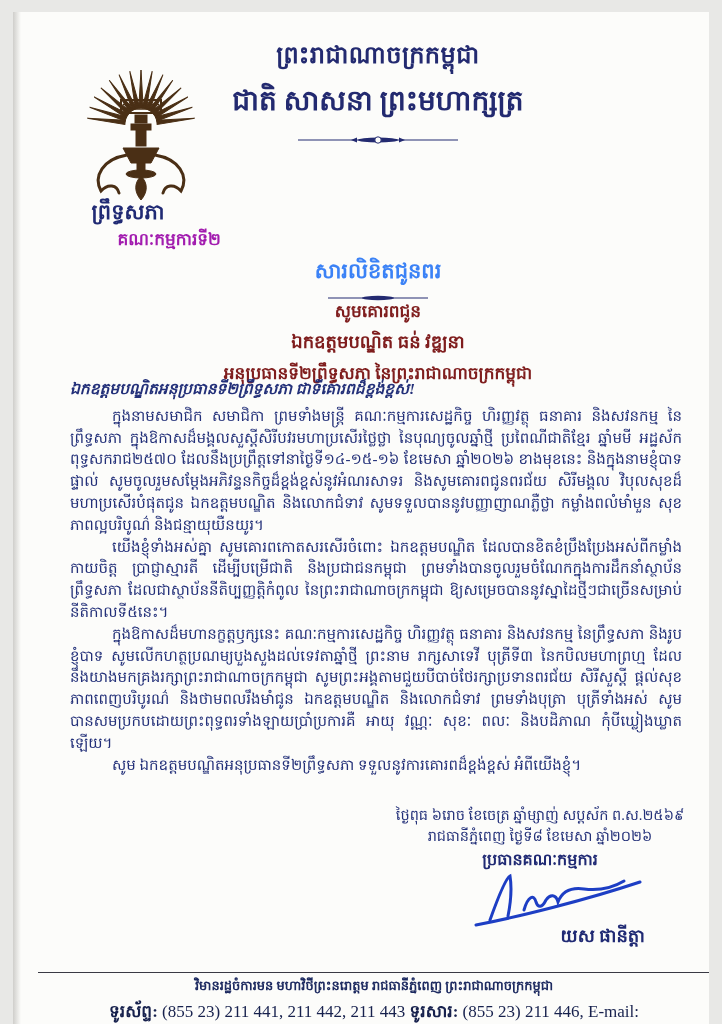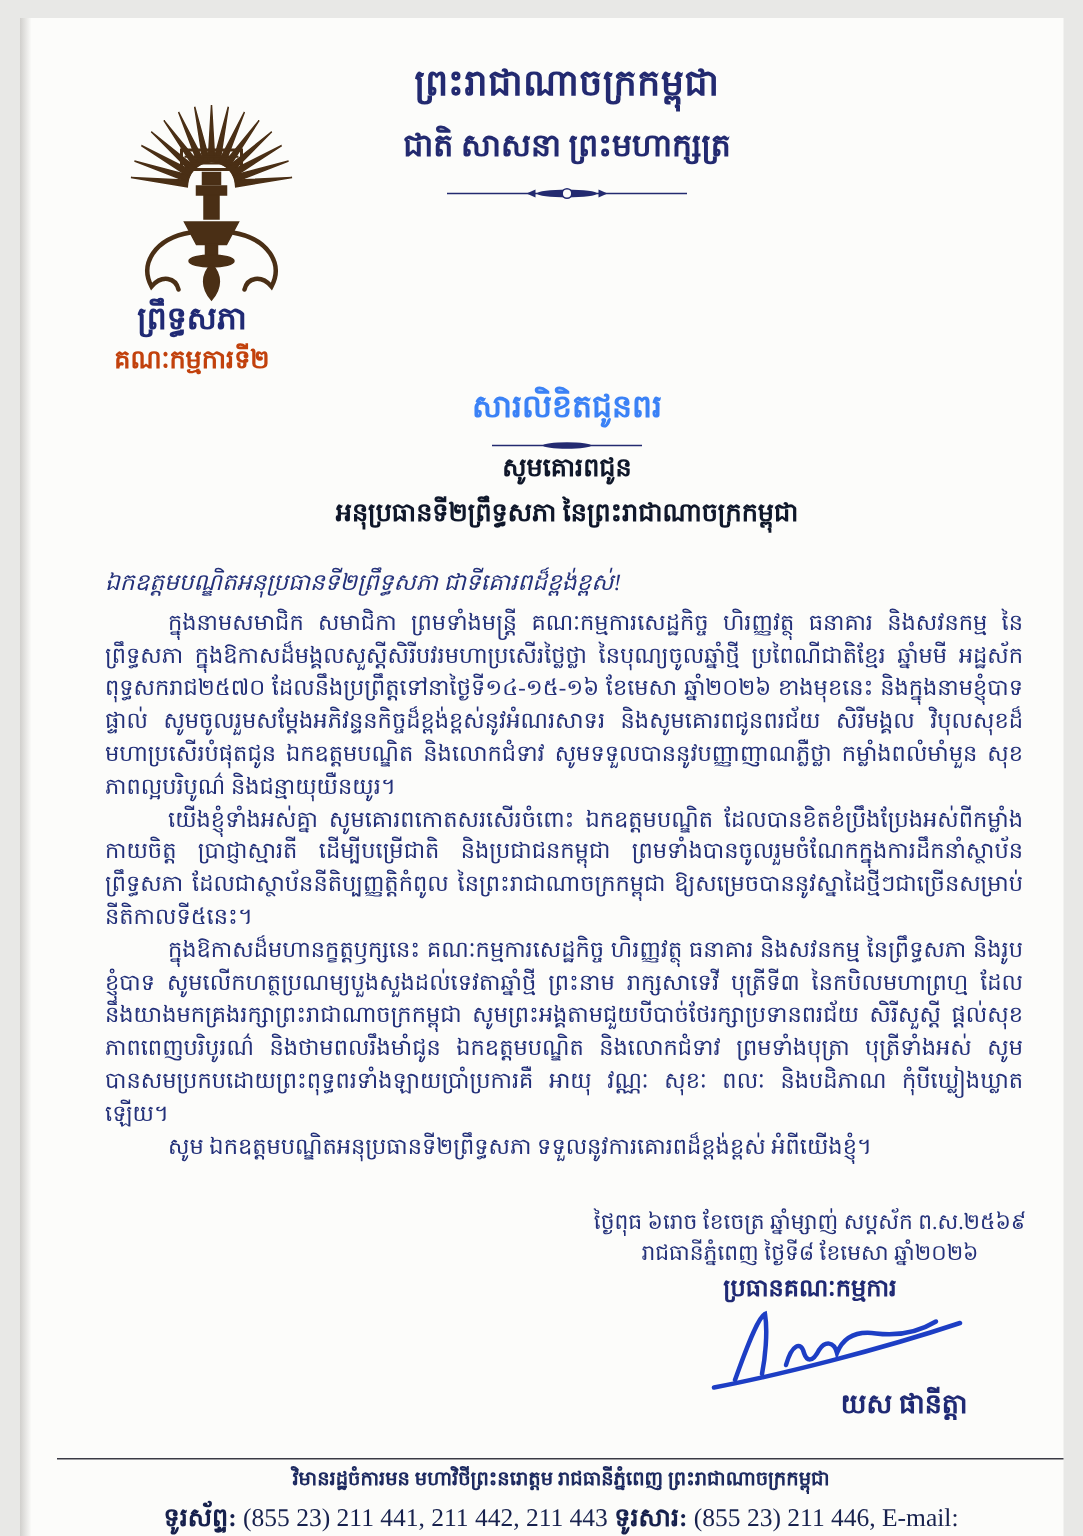--- a/index.html
+++ b/index.html
@@ -10,42 +10,42 @@
     color:#22307c;
   }
   .edge-left{position:absolute;left:0;top:0;width:8px;height:1024px;
     background:linear-gradient(to right,rgba(170,168,164,.55),rgba(170,168,164,0));}
   .scan-shadow{position:absolute;left:330px;top:1015px;width:392px;height:9px;
     background:#474747;border-radius:2px 0 0 2px;}
   .scan-shadow-soft{position:absolute;left:0;top:1020px;width:340px;height:4px;background:rgba(120,120,118,.35);}
 
   .kingdom{position:absolute;left:160px;top:28px;width:410px;text-align:center;}
   .kingdom .l1{font-size:24px;font-weight:bold;color:#232a70;letter-spacing:.5px;}
-  .kingdom .l2{font-size:21px;font-weight:bold;color:#232a70;margin-top:8px;}
+  .kingdom .l2{font-size:28px;font-weight:bold;color:#232a70;margin-top:8px;}
   .kingdom .orn{margin-top:8px;}
 
   .emblem-wrap{position:absolute;left:48px;top:50px;width:160px;text-align:center;}
   .sender-inst{position:absolute;left:30px;top:186px;width:170px;text-align:center;
     font-size:21px;font-weight:bold;color:#202a74;}
-  .sender-comm{position:absolute;left:22px;top:216px;width:186px;text-align:center;
-    font-size:17px;font-weight:bold;color:#c2410c;}
+  .sender-comm{position:absolute;left:22px;top:216px;width:186px;text-align:right;
+    font-size:17px;font-weight:bold;color:#a21caf;}
 
   .doc-title{position:absolute;left:200px;top:245px;width:330px;text-align:center;
     font-size:21px;font-weight:bold;color:#3b82f6;}
   .title-divider{position:absolute;left:315px;top:276px;width:100px;}
 
   .recipient{position:absolute;left:100px;top:288px;width:530px;text-align:center;
-    font-weight:bold;color:#0f172a;}
+    font-weight:bold;color:#7f1d1d;}
   .recipient .r1{font-size:17px;}
   .recipient .r2{font-size:18px;margin-top:5px;}
   .recipient .r3{font-size:17px;margin-top:5px;}
 
   .body-flow{position:absolute;left:57px;top:366px;width:612px;
     font-size:15px;line-height:21.8px;text-align:justify;color:#233079;}
-  .salutation{font-style:italic;font-weight:normal;font-size:15.5px;margin:0 0 6px 0;text-align:left;}
+  .salutation{font-style:italic;font-weight:bold;font-size:15.5px;margin:0 0 6px 0;text-align:left;}
   .para{margin:0;text-indent:42px;}
   .b{font-weight:normal;}
 
   .dateblock{position:absolute;left:332px;top:793px;width:390px;text-align:center;
     font-size:14.5px;color:#233079;line-height:21px;}
   .signer-title{font-weight:bold;font-size:16px;margin-top:2px;color:#202a74;}
   .signature{position:absolute;left:455px;top:858px;}
   .signer-name{position:absolute;left:442px;top:912px;width:190px;text-align:right;
     font-size:18px;font-weight:bold;color:#202a74;}
 
@@ -117,20 +117,21 @@
   <div class="doc-title">សារលិខិតជូនពរ</div>
   <div class="title-divider">
     <svg width="100" height="8" viewBox="0 0 100 8">
       <line x1="0" y1="4" x2="100" y2="4" stroke="#232a70" stroke-width="1"></line>
       <ellipse cx="50" cy="4" rx="16" ry="2.2" fill="#232a70"></ellipse>
     </svg>
   </div>
 
   <div class="recipient">
     <div class="r1">សូមគោរពជូន</div>
+    <div class="r2">ឯកឧត្តមបណ្ឌិត ធន់ វឌ្ឍនា</div>
     <div class="r3">អនុប្រធានទី២ព្រឹទ្ធសភា នៃព្រះរាជាណាចក្រកម្ពុជា</div>
   </div>
 
   <div class="body-flow">
     <p class="salutation">ឯកឧត្តមបណ្ឌិតអនុប្រធានទី២ព្រឹទ្ធសភា ជាទីគោរពដ៏ខ្ពង់ខ្ពស់!</p>
     <p class="para"><span>ក្នុងនាមសមាជិក សមាជិកា ព្រមទាំងមន្ត្រី គណៈកម្មការសេដ្ឋកិច្ច ហិរញ្ញវត្ថុ ធនាគារ និងសវនកម្ម នៃព្រឹទ្ធសភា ក្នុងឱកាសដ៏មង្គលសួស្ដីសិរីបវរមហាប្រសើរថ្លៃថ្លា នៃបុណ្យចូលឆ្នាំថ្មី ប្រពៃណីជាតិខ្មែរ ឆ្នាំមមី អដ្ឋស័ក ពុទ្ធសករាជ២៥៧០ ដែលនឹងប្រព្រឹត្តទៅនាថ្ងៃទី១៤-១៥-១៦ ខែមេសា ឆ្នាំ២០២៦ ខាងមុខនេះ និងក្នុងនាមខ្ញុំបាទផ្ទាល់ សូមចូលរួមសម្ដែងអភិវន្ទនកិច្ចដ៏ខ្ពង់ខ្ពស់នូវអំណរសាទរ និងសូមគោរពជូនពរជ័យ សិរីមង្គល វិបុលសុខដ៏មហាប្រសើរបំផុតជូន </span><span class="b">ឯកឧត្តមបណ្ឌិត និងលោកជំទាវ</span><span> សូមទទួលបាននូវបញ្ញាញាណភ្លឺថ្លា កម្លាំងពលំមាំមួន សុខភាពល្អបរិបូណ៌ និងជន្មាយុយឺនយូរ។</span></p>
     <p class="para"><span>យើងខ្ញុំទាំងអស់គ្នា សូមគោរពកោតសរសើរចំពោះ </span><span class="b">ឯកឧត្តមបណ្ឌិត</span><span> ដែលបានខិតខំប្រឹងប្រែងអស់ពីកម្លាំងកាយចិត្ត ប្រាជ្ញាស្មារតី ដើម្បីបម្រើជាតិ និងប្រជាជនកម្ពុជា ព្រមទាំងបានចូលរួមចំណែកក្នុងការដឹកនាំស្ថាប័នព្រឹទ្ធសភា ដែលជាស្ថាប័ននីតិប្បញ្ញត្តិកំពូល នៃព្រះរាជាណាចក្រកម្ពុជា ឱ្យសម្រេចបាននូវស្នាដៃថ្មីៗជាច្រើនសម្រាប់នីតិកាលទី៥នេះ។</span></p>
     <p class="para"><span>ក្នុងឱកាសដ៏មហានក្ខត្តឫក្សនេះ គណៈកម្មការសេដ្ឋកិច្ច ហិរញ្ញវត្ថុ ធនាគារ និងសវនកម្ម នៃព្រឹទ្ធសភា និងរូបខ្ញុំបាទ សូមលើកហត្ថប្រណម្យបួងសួងដល់ទេវតាឆ្នាំថ្មី ព្រះនាម </span><span class="b">រាក្សសាទេវី</span><span> បុត្រីទី៣ នៃកបិលមហាព្រហ្ម ដែលនឹងយាងមកគ្រងរក្សាព្រះរាជាណាចក្រកម្ពុជា សូមព្រះអង្គតាមជួយបីបាច់ថែរក្សាប្រទានពរជ័យ សិរីសួស្ដី ផ្ដល់សុខភាពពេញបរិបូរណ៌ និងថាមពលរឹងមាំជូន </span><span class="b">ឯកឧត្តមបណ្ឌិត និងលោកជំទាវ ព្រមទាំងបុត្រា បុត្រីទាំងអស់</span><span> សូមបានសមប្រកបដោយព្រះពុទ្ធពរទាំងឡាយប្រាំប្រការគឺ អាយុ វណ្ណៈ សុខៈ ពលៈ និងបដិភាណ កុំបីឃ្លៀងឃ្លាតឡើយ។</span></p>
     <p class="para"><span>សូម </span><span class="b">ឯកឧត្តមបណ្ឌិតអនុប្រធានទី២ព្រឹទ្ធសភា</span><span> ទទួលនូវការគោរពដ៏ខ្ពង់ខ្ពស់ អំពីយើងខ្ញុំ។</span></p>
   </div>

